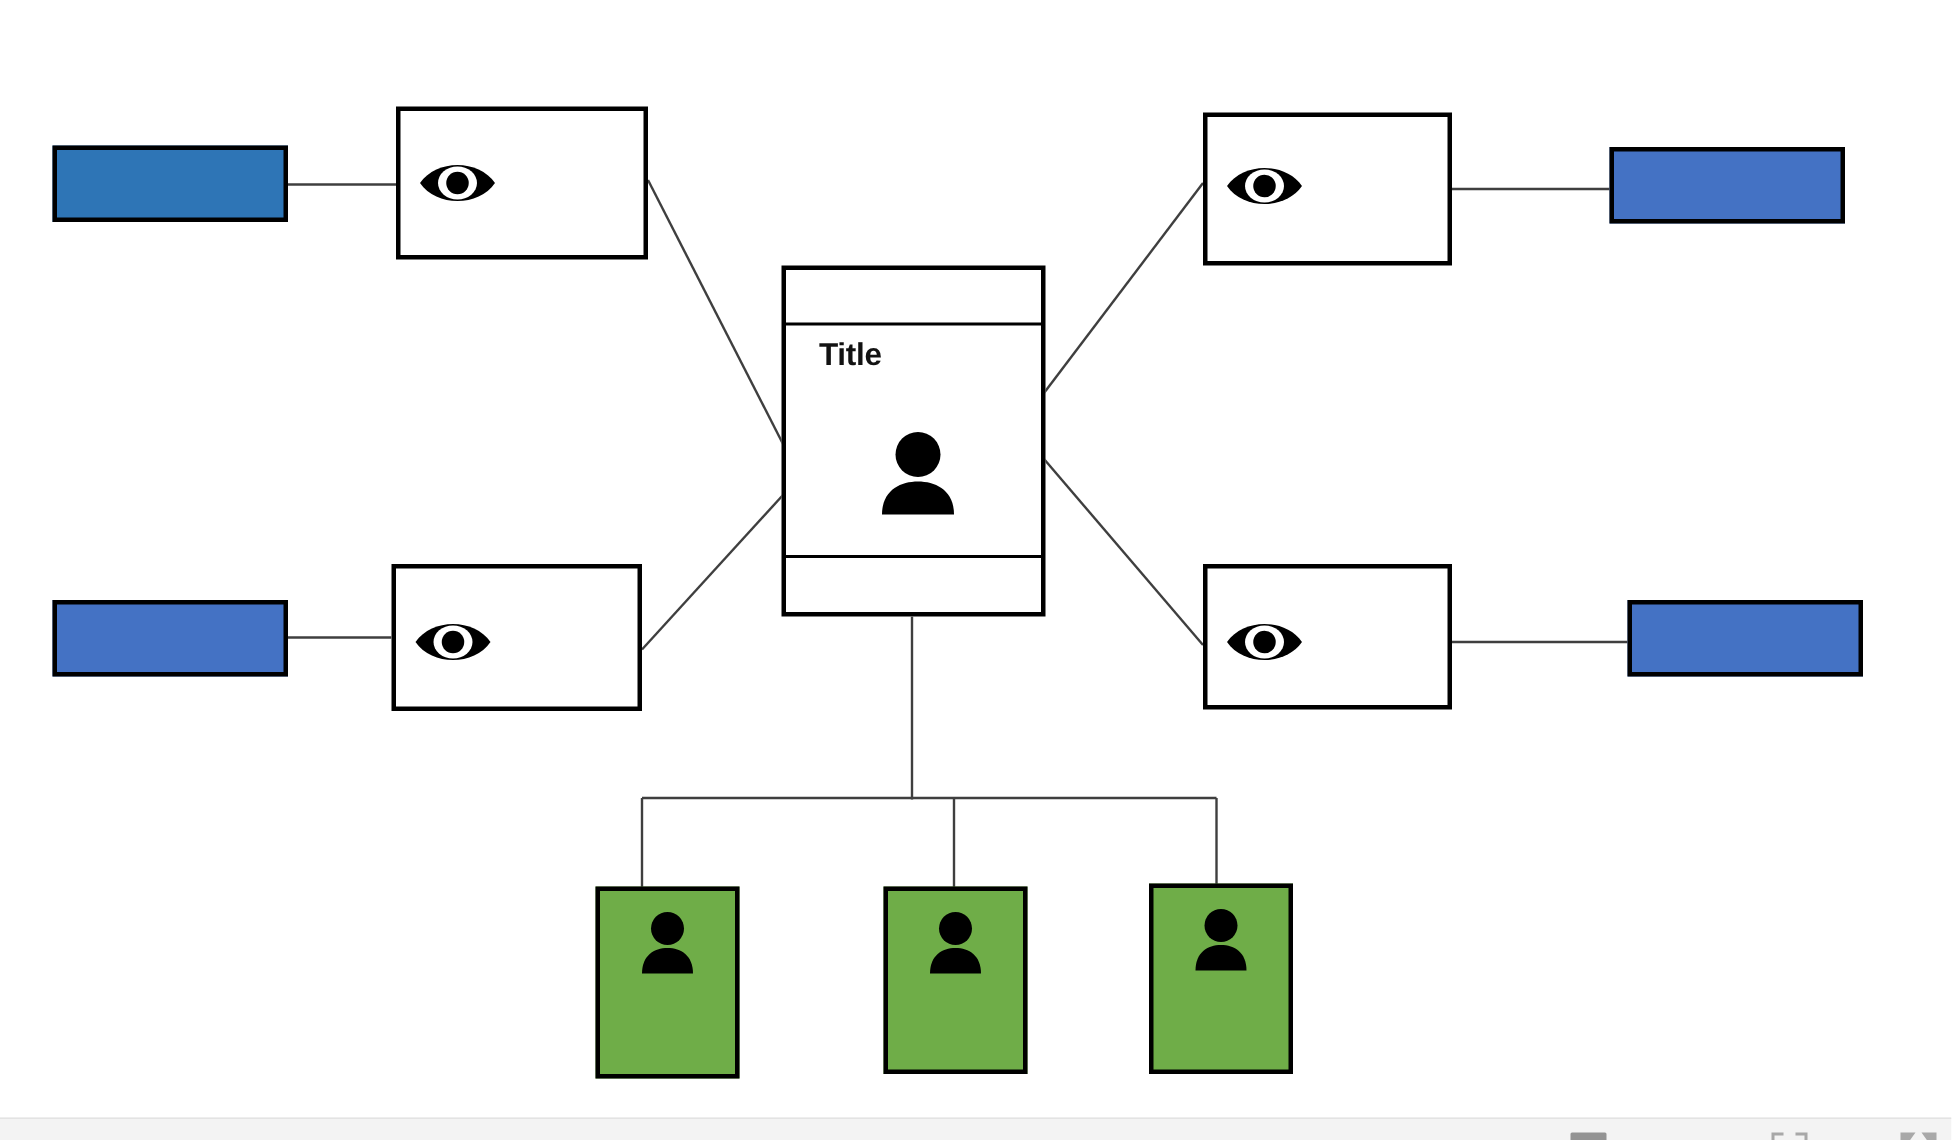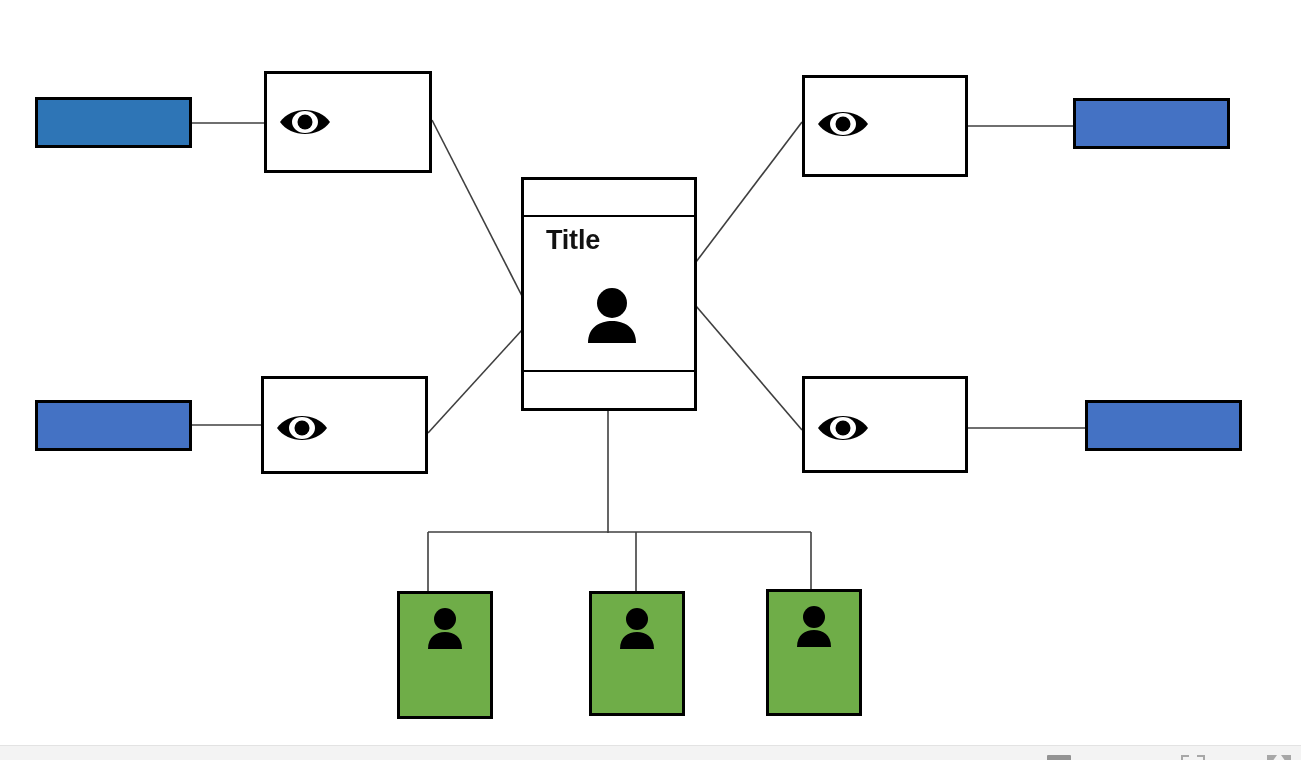--- a/index.html
+++ b/index.html
@@ -74,21 +74,21 @@
     height: 0;
     border-top: 2px solid #000000;
   }
   #card-divider-top { top: 35px; }
   #card-divider-bottom { top: 190px; }
 
   #card-title {
     position: absolute;
     left: 22px;
     top: 45px;
-    font-size: 27px;
+    font-size: 21px;
     font-weight: bold;
     color: #121212;
     letter-spacing: -0.2px;
     font-family: "Liberation Sans", sans-serif;
   }
 
   #card-person {
     position: absolute;
     left: 58px;
     top: 105px;

